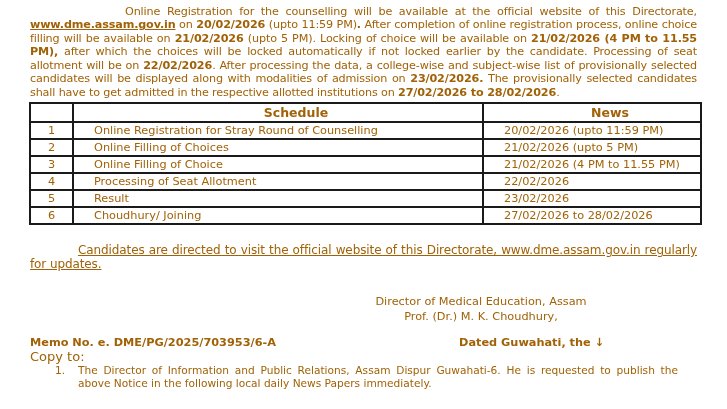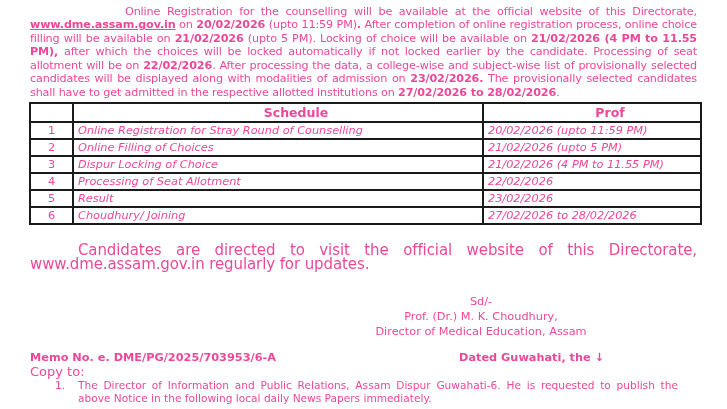--- a/index.html
+++ b/index.html
@@ -1,21 +1,21 @@
 <!DOCTYPE html>
 <html><head>
 <meta charset="utf-8">
 <style>
   * { margin:0; padding:0; box-sizing:border-box; }
   html,body { width:727px; height:409px; overflow:hidden; background:#ffffff; }
   .page {
     width:727px; height:409px;
     padding:5px 30px 0 30px;
     font-family:"DejaVu Sans", sans-serif;
-    color:#ec4899;
+    color:#a16207;
     background:#ffffff;
   }
   .b { font-weight:bold; }
   .u { text-decoration:underline; }
 
   .intro {
     font-size:11.2px;
     line-height:13.45px;
     text-align:justify;
     text-indent:95px;
@@ -44,29 +44,30 @@
   .sched-table td {
     font-size:11.3px;
     height:17px;
     line-height:15px;
     padding:0 2px;
   }
   .col-num { width:43px; }
   .col-sched { width:410px; }
   .col-date { width:218px; }
   td.num-cell { text-align:center; }
-  td.sched-cell, td.date-cell { padding-left:4px;font-style:italic; }
+  td.sched-cell, td.date-cell { padding-left:20px; }
 
   .note {
     margin-top:19px;
-    font-size:15px;
+    font-size:12px;
     line-height:13.5px;
     text-align:justify;
     text-indent:48px;
     letter-spacing:-0.1px;
+    text-decoration:underline;
   }
 
   .signature {
     width:300px;
     margin:24px 0 0 301px;
     text-align:center;
     font-size:11.3px;
     line-height:14.8px;
   }
 
@@ -104,37 +105,37 @@
   <table class="sched-table">
     <colgroup>
         <col class="col-num">
         <col class="col-sched">
         <col class="col-date">
       </colgroup>
     <thead>
       <tr>
         <th></th>
         <th>Schedule</th>
-        <th>Prof</th>
+        <th>News</th>
       </tr>
     </thead>
     <tbody>
       <tr>
         <td class="num-cell">1</td>
         <td class="sched-cell">Online Registration for Stray Round of Counselling</td>
         <td class="date-cell">20/02/2026 (upto 11:59 PM)</td>
       </tr>
       <tr>
         <td class="num-cell">2</td>
         <td class="sched-cell">Online Filling of Choices</td>
         <td class="date-cell">21/02/2026 (upto 5 PM)</td>
       </tr>
       <tr>
         <td class="num-cell">3</td>
-        <td class="sched-cell">Dispur Locking of Choice</td>
+        <td class="sched-cell">Online Filling of Choice</td>
         <td class="date-cell">21/02/2026 (4 PM to 11.55 PM)</td>
       </tr>
       <tr>
         <td class="num-cell">4</td>
         <td class="sched-cell">Processing of Seat Allotment</td>
         <td class="date-cell">22/02/2026</td>
       </tr>
       <tr>
         <td class="num-cell">5</td>
         <td class="sched-cell">Result</td>
@@ -144,23 +145,22 @@
         <td class="num-cell">6</td>
         <td class="sched-cell">Choudhury/ Joining</td>
         <td class="date-cell">27/02/2026 to 28/02/2026</td>
       </tr>
     </tbody>
   </table>
 
   <p class="note">Candidates are directed to visit the official website of this Directorate, www.dme.assam.gov.in regularly for updates.</p>
 
   <div class="signature">
-    <div>Sd/-</div>
+    <div>Director of Medical Education, Assam</div>
     <div>Prof. (Dr.) M. K. Choudhury,</div>
-    <div>Director of Medical Education, Assam</div>
   </div>
 
   <div class="memo-row">
     <span class="memo-number">Memo No. e. DME/PG/2025/703953/6-A</span>
     <span class="memo-dated">Dated Guwahati, the ↓</span>
   </div>
 
   <div class="copy-label">Copy to:</div>
 
   <div class="copy-item">

